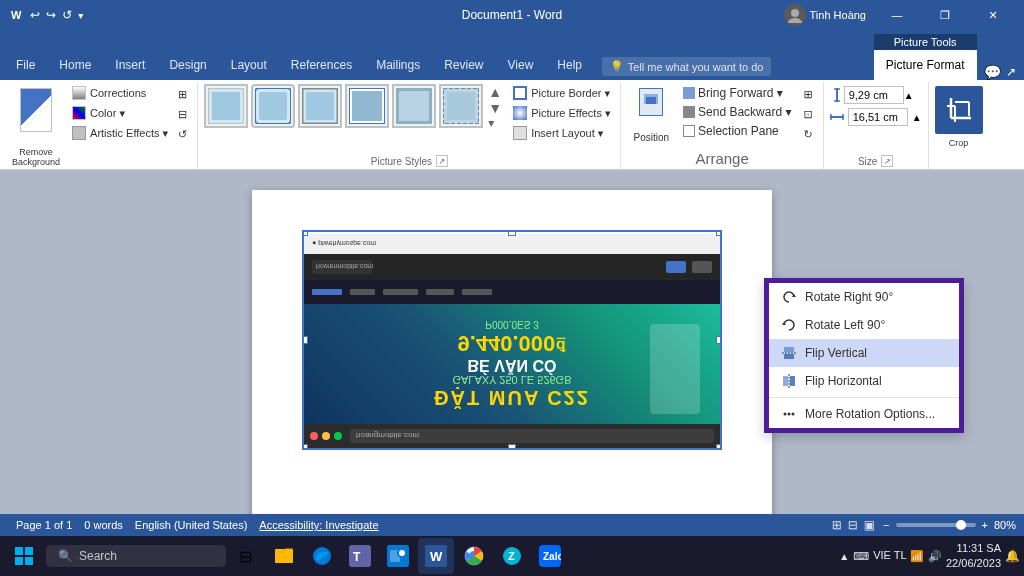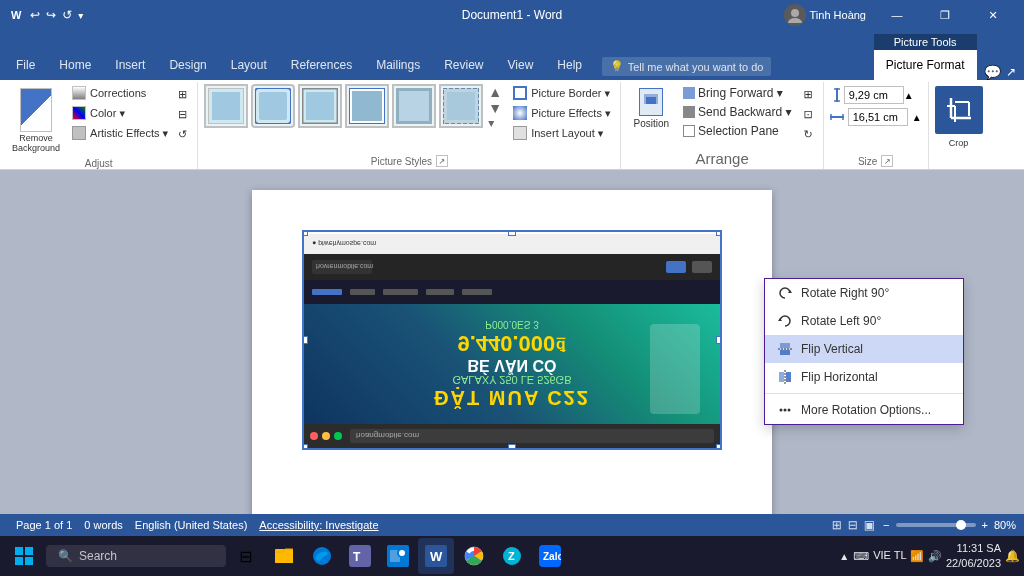--- a/index.html
+++ b/index.html
@@ -9,21 +9,21 @@
     .title-bar { background: #2b579a; height: 30px; display: flex; align-items: center; justify-content: space-between; padding: 0 8px; color: white; flex-shrink: 0; }
     .title-bar-left { display: flex; align-items: center; gap: 6px; }
     .title-bar-right { display: flex; align-items: center; gap: 8px; }
     .title-icon { width: 16px; height: 16px; display: flex; align-items: center; justify-content: center; cursor: pointer; }
     .title-controls { display: flex; gap: 2px; }
     .title-btn { width: 46px; height: 30px; display: flex; align-items: center; justify-content: center; cursor: pointer; font-size: 11px; color: white; }
     .title-user { display: flex; align-items: center; gap: 4px; font-size: 11px; }
     .user-avatar { width: 22px; height: 22px; background: #5a5a5a; border-radius: 50%; display: flex; align-items: center; justify-content: center; font-size: 10px; }
     .ribbon-tab { padding: 6px 12px; font-size: 12px; color: rgba(255,255,255,0.85); cursor: pointer; height: 30px; display: flex; align-items: center; }
     .ribbon-tab.active { background: white; color: #2b579a; font-weight: 500; }
-    .ribbon-btn { display: flex; flex-direction: column; align-items: center; justify-content: flex-end; padding: 4px 6px; cursor: pointer; border-radius: 2px; min-width: 40px; gap: 2px; font-size: 10px; color: #333; }
+    .ribbon-btn { display: flex; flex-direction: column; align-items: center; justify-content: flex-end; padding: 4px 6px; cursor: pointer; border-radius: 2px; min-width: 40px; gap: 16px; font-size: 10px; color: #333; }
     .ribbon-small-btn { display: flex; align-items: center; gap: 4px; padding: 2px 4px; cursor: pointer; border-radius: 2px; font-size: 11px; color: #333; white-space: nowrap; }
 
     
     .doc-area { background: #b0b8c8; flex: 1; display: flex; align-items: flex-start; justify-content: center; overflow: hidden; position: relative; padding: 20px; }
     .doc-page { background: white; width: 520px; min-height: 480px; box-shadow: 0 2px 8px rgba(0,0,0,0.3); padding: 40px; display: flex; align-items: flex-start; justify-content: center; }
 
     
     .doc-image { width: 420px; height: 220px; border: 2px solid #4472c4; position: relative; overflow: hidden; }
     .image-handle { width: 8px; height: 8px; background: white; border: 1px solid #4472c4; position: absolute; }
     .image-handle.tl { top: -4px; left: -4px; cursor: nw-resize; }
@@ -47,21 +47,21 @@
     
     .taskbar { background: #1a1a2e; height: 40px; display: flex; align-items: center; padding: 0 4px; flex-shrink: 0; gap: 2px; }
     .taskbar-start { width: 40px; height: 36px; display: flex; align-items: center; justify-content: center; cursor: pointer; }
     .taskbar-search { background: rgba(255,255,255,0.1); border-radius: 4px; padding: 4px 12px; display: flex; align-items: center; gap: 6px; color: rgba(255,255,255,0.7); font-size: 12px; cursor: text; width: 180px; }
     .taskbar-icon { width: 36px; height: 36px; display: flex; align-items: center; justify-content: center; cursor: pointer; border-radius: 4px; }
     .taskbar-right { margin-left: auto; display: flex; align-items: center; gap: 4px; color: rgba(255,255,255,0.9); font-size: 11px; }
     .taskbar-time { text-align: right; line-height: 1.4; }
     .taskbar-sys { display: flex; align-items: center; gap: 4px; }
 
     
-    .dropdown-menu { position: absolute; background: white; border: 1px solid #4c1d95; box-shadow: 0 4px 12px rgba(0,0,0,0.2); width: 200px; z-index: 100; right: 60px; top: 108px; }
+    .dropdown-menu { position: absolute; background: white; border: 5px solid #4c1d95; box-shadow: 0 4px 12px rgba(0,0,0,0.2); width: 200px; z-index: 100; right: 60px; top: 108px; }
     .dropdown-item { padding: 6px 12px; font-size: 12px; color: #333; cursor: pointer; display: flex; align-items: center; gap: 8px; }
     .dropdown-item.active { background: #cdd8f6; }
     .dropdown-separator { height: 1px; background: #e0e0e0; margin: 2px 0; }
     .dropdown-icon { width: 16px; height: 16px; display: flex; align-items: center; justify-content: center; }
     .size-input { border: 1px solid #c0c0c0; padding: 2px 4px; font-size: 11px; width: 60px; }
 
     
     .style-previews { display: flex; gap: 3px; align-items: center; }
     .style-preview { width: 44px; height: 44px; border: 2px solid #c0c0c0; cursor: pointer; overflow: hidden; display: flex; align-items: center; justify-content: center; background: #e8f4f8; }
     .arrange-btn { font-size: 12px; color: #333; padding: 2px 4px; cursor: pointer; display: flex; align-items: center; gap: 3px; white-space: nowrap; }

